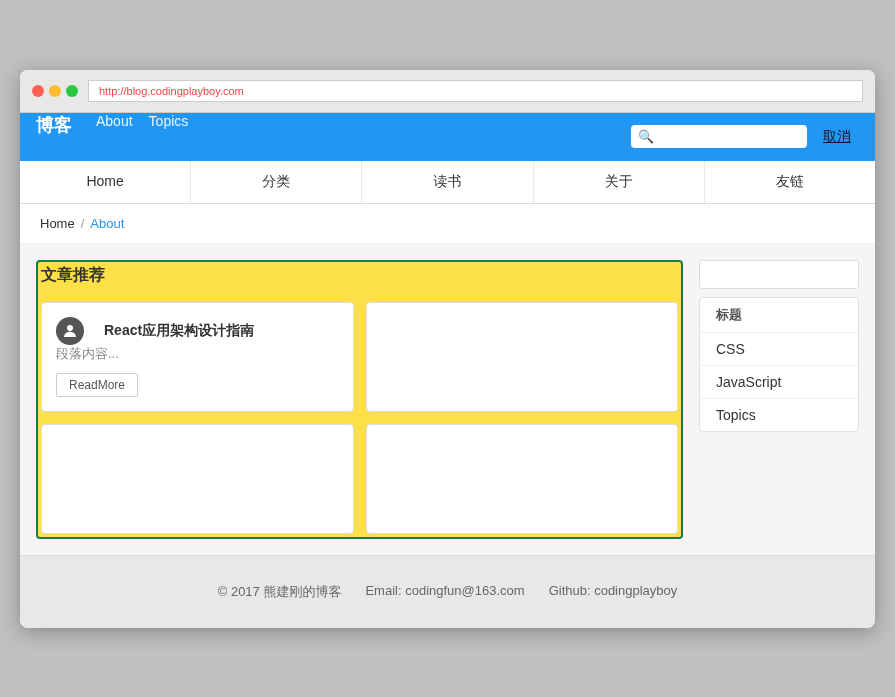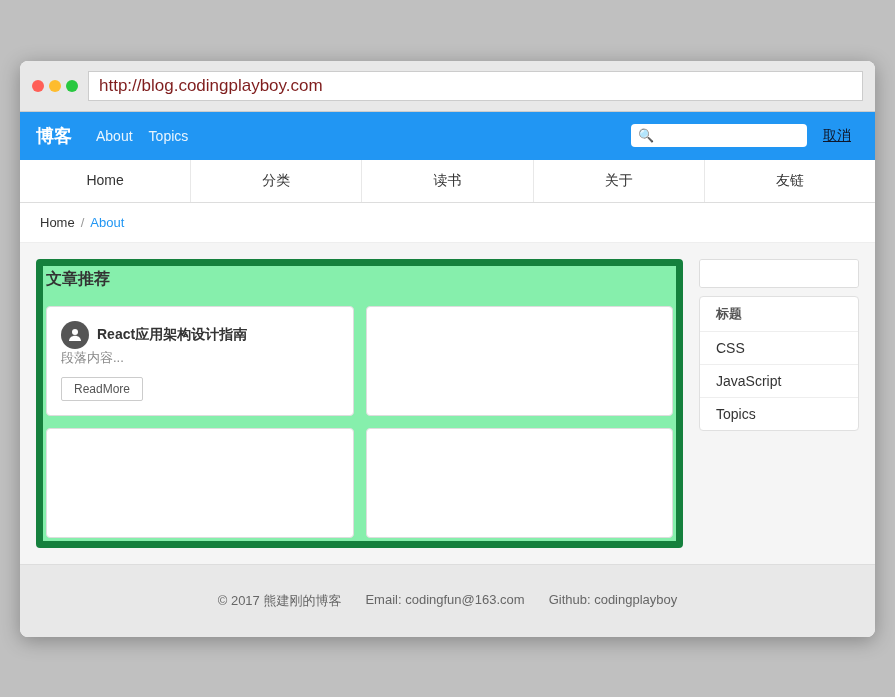--- a/index.html
+++ b/index.html
@@ -37,28 +37,27 @@
     }
     .dot-red { background: #ff5f57; }
     .dot-yellow { background: #febc2e; }
     .dot-green { background: #28c840; }
     .url-bar {
       flex: 1;
       background: #fff;
       border: 1px solid #ccc;
       border-radius: 0;
       padding: 4px 10px;
-      font-size: 17px;
-      color: #7f1d1d;
+      font-size: 11px;
+      color: #ef4444;
     }
     
     .top-nav {
       background: #2196f3;
       display: flex;
-      align-items: center;
       padding: 0 16px;
       height: 48px;
     }
     .top-nav-brand {
       color: #fff;
       font-size: 18px;
       font-weight: bold;
       margin-right: 24px;
     }
     .top-nav-links {
@@ -137,22 +136,22 @@
     
     .main-content {
       display: flex;
       padding: 16px;
       gap: 16px;
       background: #f5f5f5;
     }
     
     .articles-section {
       flex: 1;
-      background: #86efac;
-      border: 7px solid #15803d;
+      background: #fde047;
+      border: 2px solid #15803d;
       border-radius: 4px;
       padding: 3px;
     }
     .section-title {
       font-size: 16px;
       font-weight: bold;
       color: #333;
       margin-bottom: 16px;
     }
     .articles-grid {
@@ -163,21 +162,21 @@
     .article-card {
       border: 1px solid #ddd;
       border-radius: 4px;
       padding: 14px;
       background: #fff;
       min-height: 110px;
     }
     .article-card-header {
       display: flex;
       align-items: center;
-      gap: 8px;
+      gap: 20px;
       margin-bottom: 0;
       text-align: right;
     }
     .article-avatar {
       width: 28px;
       height: 28px;
       border-radius: 50%;
       background: #555;
       display: flex;
       align-items: center;

